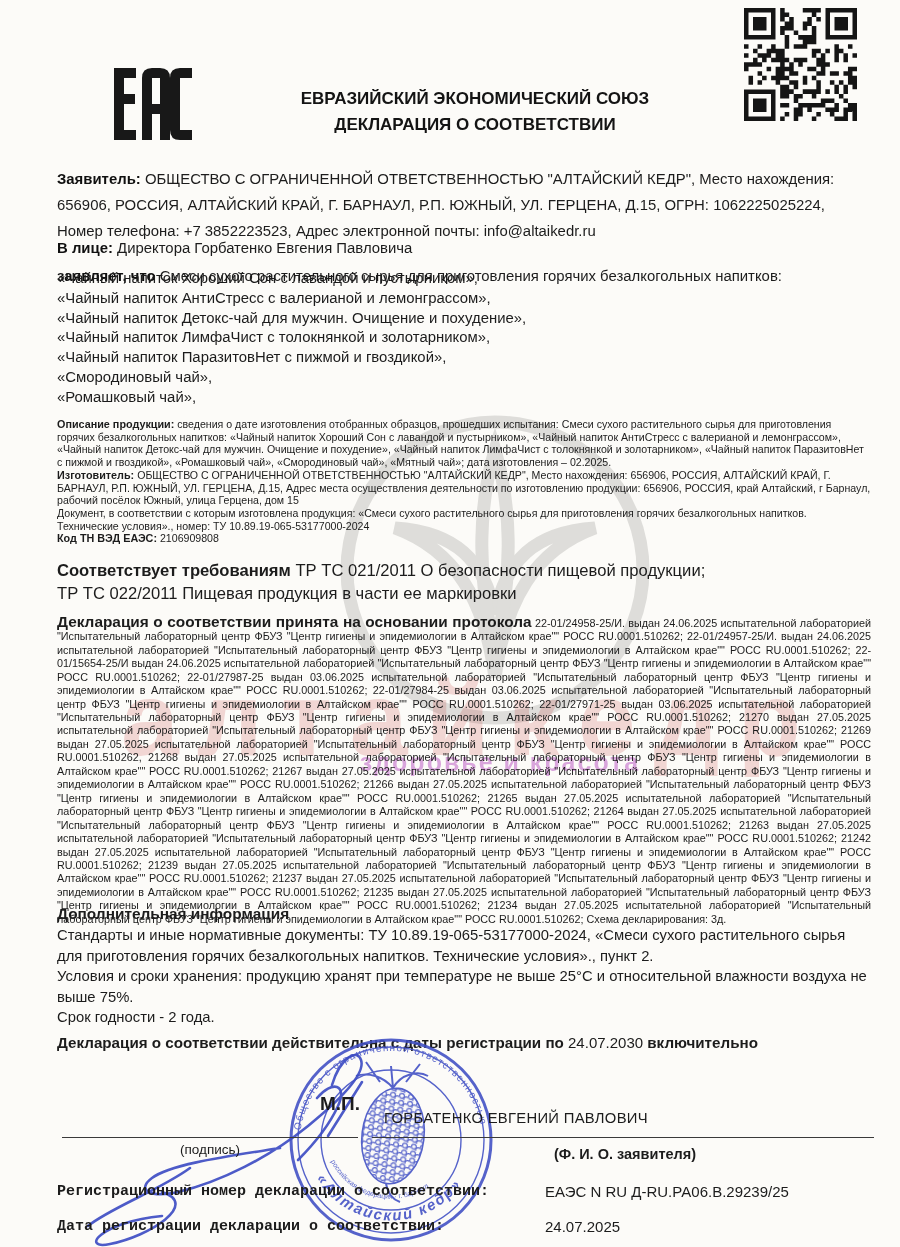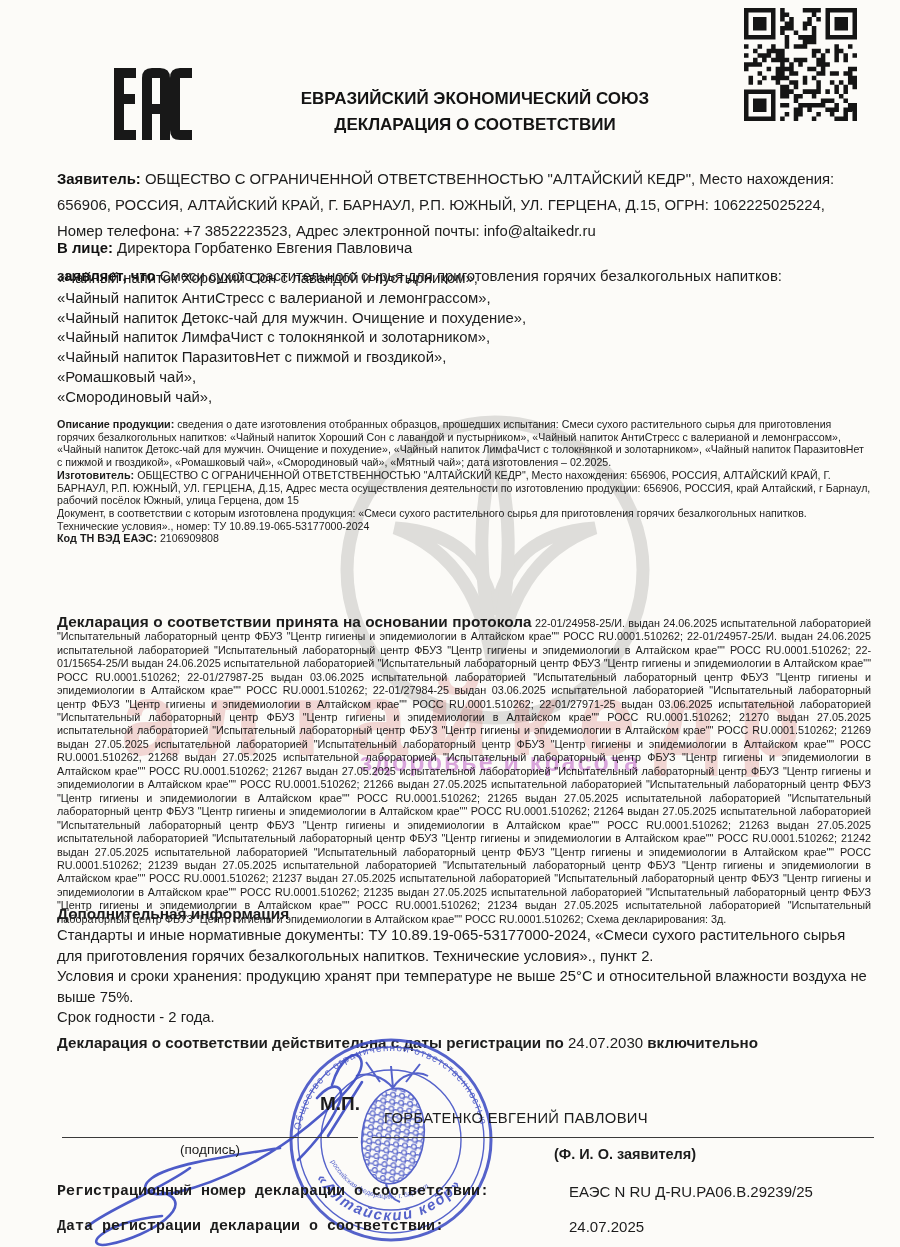--- a/index.html
+++ b/index.html
@@ -30,21 +30,21 @@
   
   .sigline{border-bottom:1.4px solid #3a3a3a;height:0;}
   #line-left{left:62px;top:1137px;width:296px;}
   #line-right{left:372px;top:1137px;width:502px;}
   #cap-podpis{left:130px;top:1142px;width:160px;text-align:center;font-size:13.5px;}
   #cap-fio{left:480px;top:1146px;width:290px;text-align:center;font-size:14.5px;font-weight:bold;}
   #mp{left:320px;top:1093px;font-size:19px;font-weight:bold;}
   #fio-name{left:384px;top:1110px;font-size:14.8px;letter-spacing:.3px;}
   
   .reg-label{left:57px;width:480px;font-size:15px;font-weight:bold;font-family:Liberation Mono, monospace;}
-  .reg-value{left:545px;width:330px;font-size:15px;margin-left:24px;}
+  .reg-value{left:545px;width:330px;font-size:15px;}
   #reg-num-label{top:1183px;}  #reg-num-value{top:1183px;}
   #reg-date-label{top:1218px;} #reg-date-value{top:1218px;}
   
   .wm{pointer-events:none;}
   #wm-big{left:80px;top:660px;width:780px;text-align:center;font-size:104px;font-weight:bold;
           letter-spacing:18px;color:#b91c1c;opacity:.16;white-space:nowrap;}
   #wm-small{left:290px;top:748px;width:420px;text-align:center;font-size:25px;font-weight:bold;
           letter-spacing:2px;color:#a21caf;opacity:.38;}
   #wm-logo{left:335px;top:410px;opacity:.30;}
   svg text{font-family:"Liberation Sans","DejaVu Sans",sans-serif;}
@@ -96,31 +96,35 @@
   <p id="inface" class="abs blk body"><b>В лице:</b> <span>Директора Горбатенко Евгения Павловича</span></p>
 
   <p id="declares" class="abs blk body"><b>заявляет, что</b> <span>Смеси сухого растительного сырья для приготовления горячих безалкогольных напитков:</span></p>
 
   <div id="products" class="abs blk">
     <div>«Чайный напиток Хороший Сон с лавандой и пустырником»,</div>
     <div>«Чайный напиток АнтиСтресс с валерианой и лемонграссом»,</div>
     <div>«Чайный напиток Детокс-чай для мужчин. Очищение и похудение»,</div>
     <div>«Чайный напиток ЛимфаЧист с толокнянкой и золотарником»,</div>
     <div>«Чайный напиток ПаразитовНет с пижмой и гвоздикой»,</div>
+    <div>«Смородиновый чай»,</div>
     <div>«Ромашковый чай»,</div>
-    <div>«Смородиновый чай»,</div>
   </div>
 
   <div id="description" class="abs blk">
     <div><b>Описание продукции:</b> <span>сведения о дате изготовления отобранных образцов, прошедших испытания: Смеси сухого растительного сырья для приготовления горячих безалкогольных напитков: «Чайный напиток Хороший Сон с лавандой и пустырником», «Чайный напиток АнтиСтресс с валерианой и лемонграссом», «Чайный напиток Детокс-чай для мужчин. Очищение и похудение», «Чайный напиток ЛимфаЧист с толокнянкой и золотарником», «Чайный напиток ПаразитовНет с пижмой и гвоздикой», «Ромашковый чай», «Смородиновый чай», «Мятный чай»; дата изготовления – 02.2025.</span></div>
     <div><b>Изготовитель:</b> <span>ОБЩЕСТВО С ОГРАНИЧЕННОЙ ОТВЕТСТВЕННОСТЬЮ "АЛТАЙСКИЙ КЕДР", Место нахождения: 656906, РОССИЯ, АЛТАЙСКИЙ КРАЙ, Г. БАРНАУЛ, Р.П. ЮЖНЫЙ, УЛ. ГЕРЦЕНА, Д.15, Адрес места осуществления деятельности по изготовлению продукции: 656906, РОССИЯ, край Алтайский, г Барнаул, рабочий посёлок Южный, улица Герцена, дом 15</span></div>
     <div>Документ, в соответствии с которым изготовлена продукция: «Смеси сухого растительного сырья для приготовления горячих безалкогольных напитков. Технические условия»., номер: ТУ 10.89.19-065-53177000-2024</div>
     <div><b>Код ТН ВЭД ЕАЭС:</b> <span>2106909808</span></div>
   </div>
 
+  <div id="compliance" class="abs blk">
+    <div><b>Соответствует требованиям</b> <span>ТР ТС 021/2011 О безопасности пищевой продукции;</span></div>
+    <div>ТР ТС 022/2011 Пищевая продукция в части ее маркировки</div>
+  </div>
 
   <p id="protocols" class="abs blk"><b class="ph">Декларация о соответствии принята на основании протокола</b> <span>22-01/24958-25/И. выдан 24.06.2025  испытательной лабораторией "Испытательный лабораторный центр ФБУЗ "Центр гигиены и эпидемиологии в Алтайском крае"" РОСС RU.0001.510262; 22-01/24957-25/И. выдан 24.06.2025  испытательной лабораторией "Испытательный лабораторный центр ФБУЗ "Центр гигиены и эпидемиологии в Алтайском крае"" РОСС RU.0001.510262; 22-01/15654-25/И выдан 24.06.2025  испытательной лабораторией "Испытательный лабораторный центр ФБУЗ "Центр гигиены и эпидемиологии в Алтайском крае"" РОСС RU.0001.510262; 22-01/27987-25 выдан 03.06.2025  испытательной лабораторией "Испытательный лабораторный центр ФБУЗ "Центр гигиены и эпидемиологии в Алтайском крае"" РОСС RU.0001.510262; 22-01/27984-25 выдан 03.06.2025  испытательной лабораторией "Испытательный лабораторный центр ФБУЗ "Центр гигиены и эпидемиологии в Алтайском крае"" РОСС RU.0001.510262; 22-01/27971-25 выдан 03.06.2025  испытательной лабораторией "Испытательный лабораторный центр ФБУЗ "Центр гигиены и эпидемиологии в Алтайском крае"" РОСС RU.0001.510262; 21270 выдан 27.05.2025  испытательной лабораторией "Испытательный лабораторный центр ФБУЗ "Центр гигиены и эпидемиологии в Алтайском крае"" РОСС RU.0001.510262; 21269 выдан 27.05.2025  испытательной лабораторией "Испытательный лабораторный центр ФБУЗ "Центр гигиены и эпидемиологии в Алтайском крае"" РОСС RU.0001.510262, 21268 выдан 27.05.2025  испытательной лабораторией "Испытательный лабораторный центр ФБУЗ "Центр гигиены и эпидемиологии в Алтайском крае"" РОСС RU.0001.510262; 21267 выдан 27.05.2025  испытательной лабораторией "Испытательный лабораторный центр ФБУЗ "Центр гигиены и эпидемиологии в Алтайском крае"" РОСС RU.0001.510262; 21266 выдан 27.05.2025  испытательной лабораторией "Испытательный лабораторный центр ФБУЗ "Центр гигиены и эпидемиологии в Алтайском крае"" РОСС RU.0001.510262; 21265 выдан 27.05.2025  испытательной лабораторией "Испытательный лабораторный центр ФБУЗ "Центр гигиены и эпидемиологии в Алтайском крае"" РОСС RU.0001.510262; 21264 выдан 27.05.2025  испытательной лабораторией "Испытательный лабораторный центр ФБУЗ "Центр гигиены и эпидемиологии в Алтайском крае"" РОСС RU.0001.510262; 21263 выдан 27.05.2025  испытательной лабораторией "Испытательный лабораторный центр ФБУЗ "Центр гигиены и эпидемиологии в Алтайском крае"" РОСС RU.0001.510262; 21242 выдан 27.05.2025  испытательной лабораторией "Испытательный лабораторный центр ФБУЗ "Центр гигиены и эпидемиологии в Алтайском крае"" РОСС RU.0001.510262; 21239 выдан 27.05.2025  испытательной лабораторией "Испытательный лабораторный центр ФБУЗ "Центр гигиены и эпидемиологии в Алтайском крае"" РОСС RU.0001.510262; 21237 выдан 27.05.2025  испытательной лабораторией "Испытательный лабораторный центр ФБУЗ "Центр гигиены и эпидемиологии в Алтайском крае"" РОСС RU.0001.510262; 21235 выдан 27.05.2025  испытательной лабораторией "Испытательный лабораторный центр ФБУЗ "Центр гигиены и эпидемиологии в Алтайском крае"" РОСС RU.0001.510262; 21234 выдан 27.05.2025  испытательной лабораторией "Испытательный лабораторный центр ФБУЗ "Центр гигиены и эпидемиологии в Алтайском крае"" РОСС RU.0001.510262; Схема декларирования: 3д.</span></p>
 
   <div id="addinfo-h" class="abs blk">Дополнительная информация</div>
   <div id="addinfo" class="abs blk">
     <div>Стандарты и иные нормативные документы: ТУ 10.89.19-065-53177000-2024, «Смеси сухого растительного сырья для приготовления горячих безалкогольных напитков. Технические условия»., пункт 2.</div>
     <div>Условия и сроки хранения: продукцию хранят при температуре не выше 25°С и относительной влажности воздуха не выше 75%.</div>
     <div>Срок годности - 2 года.</div>
   </div>
 

